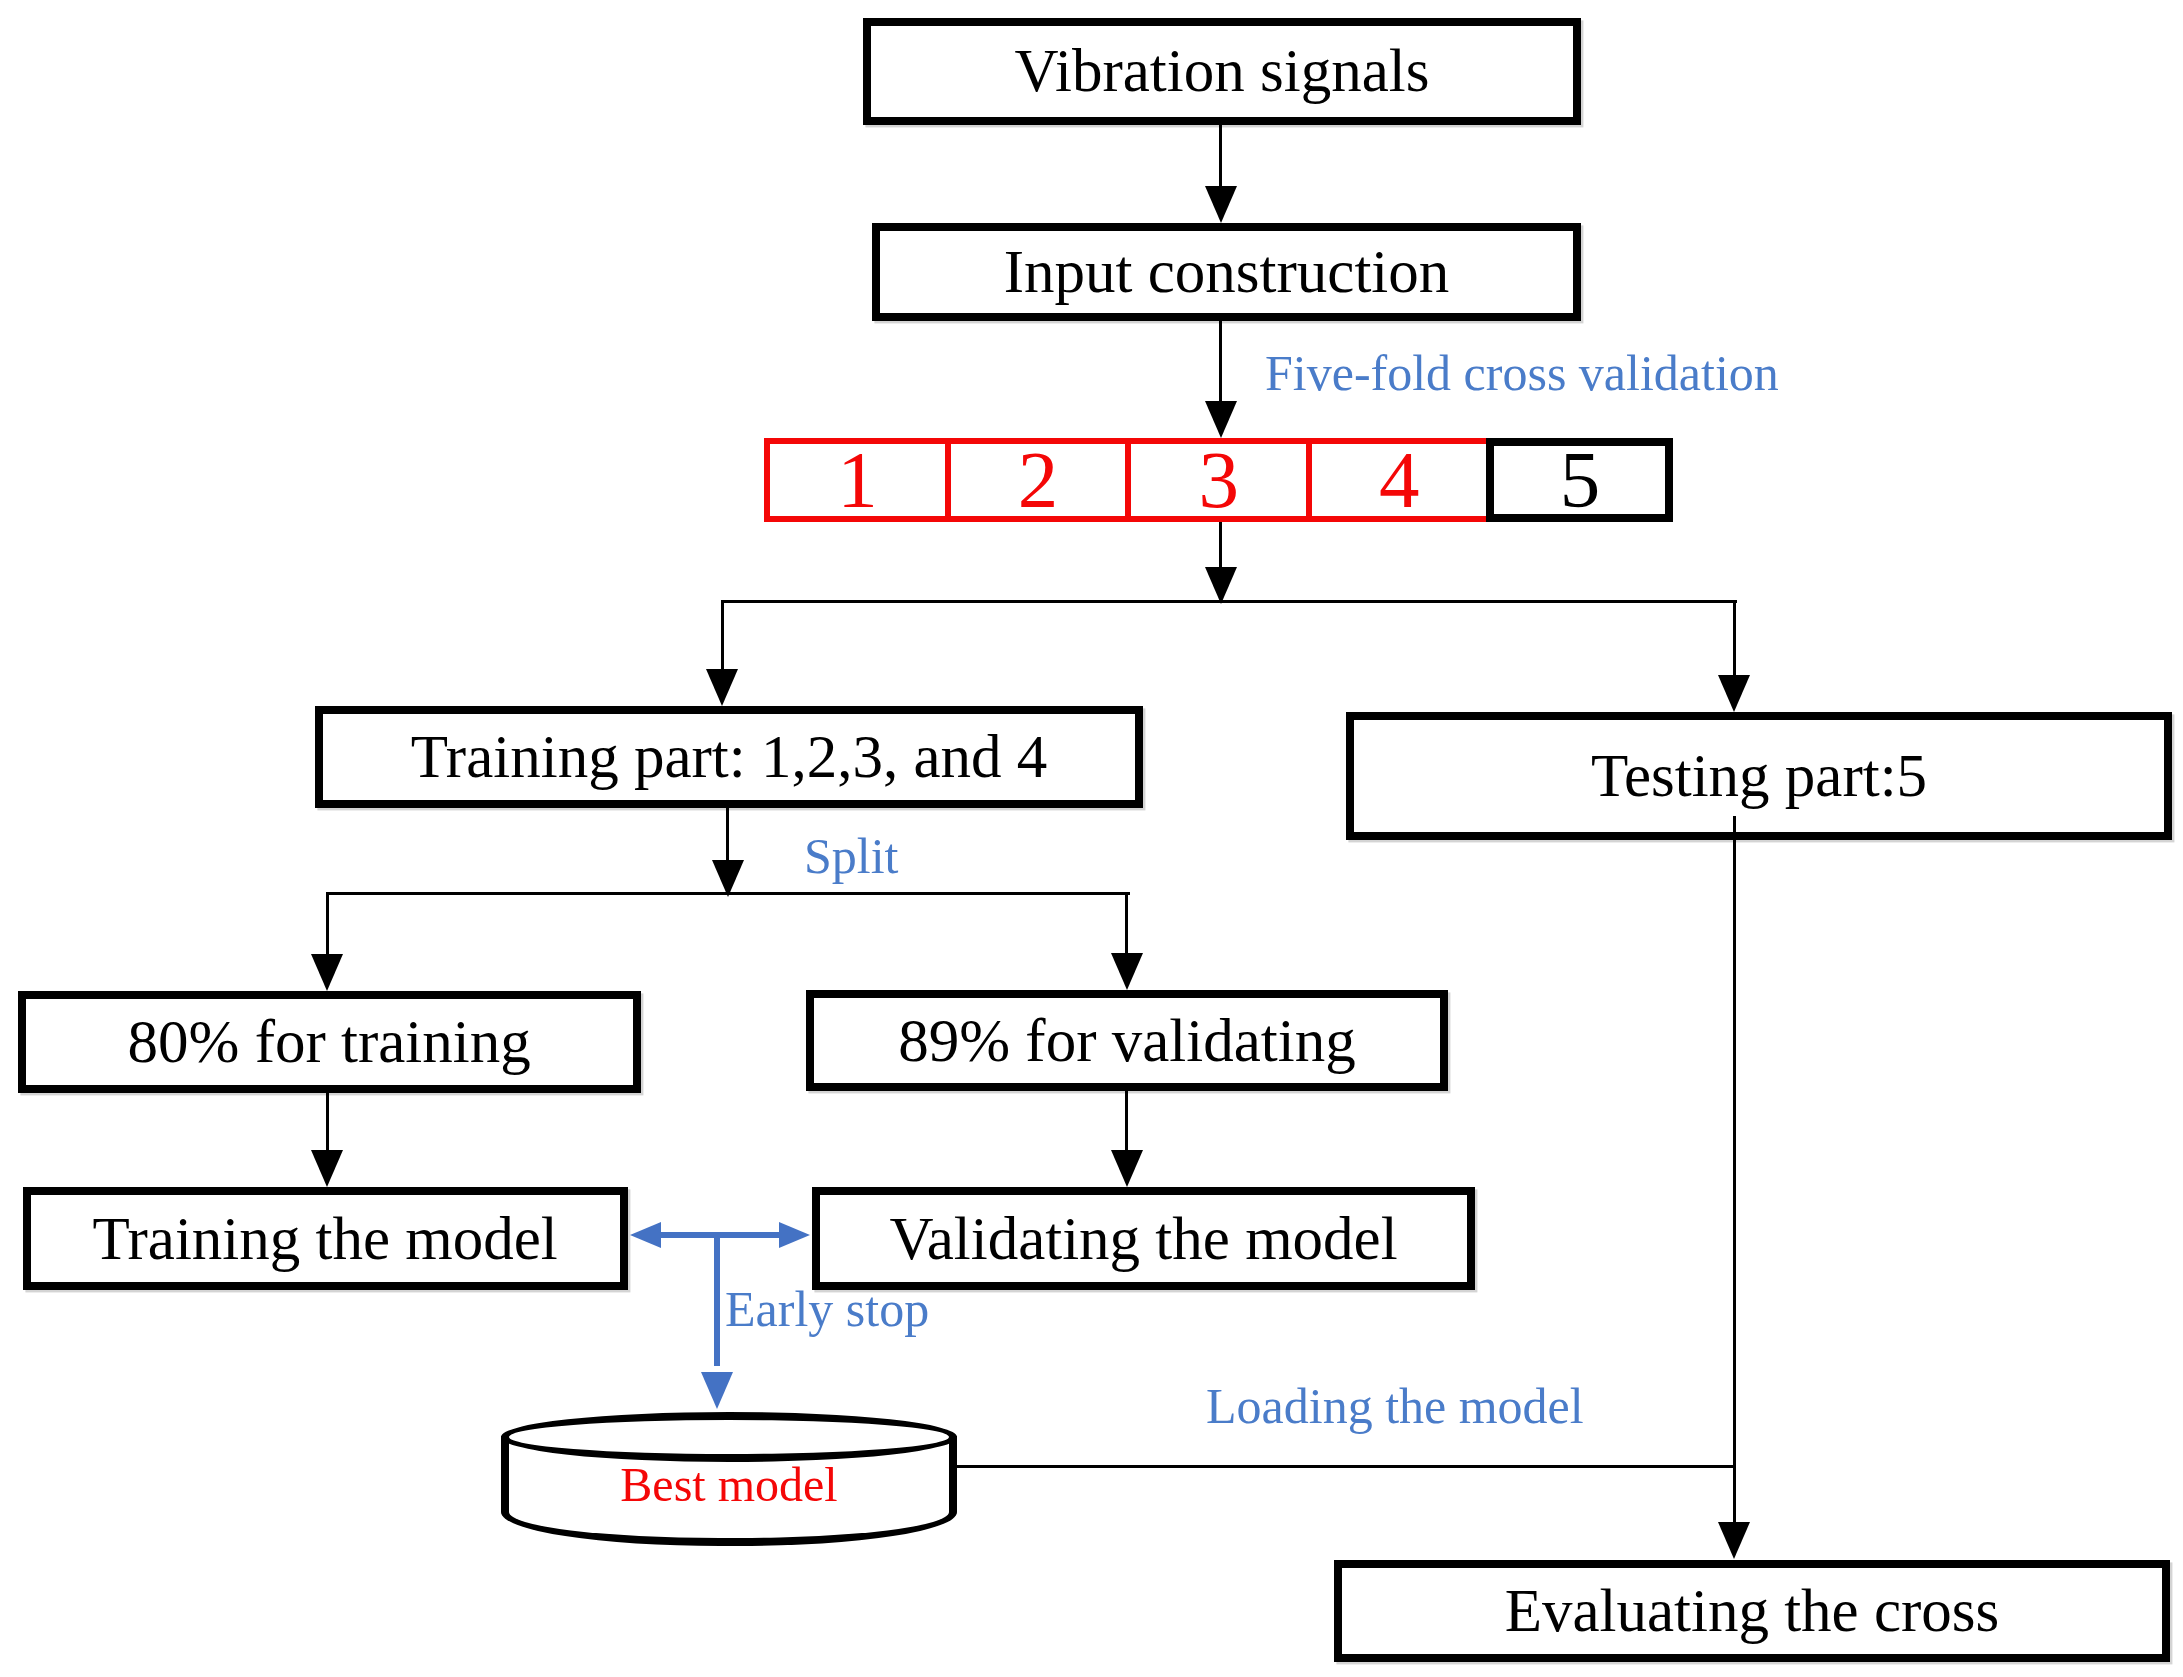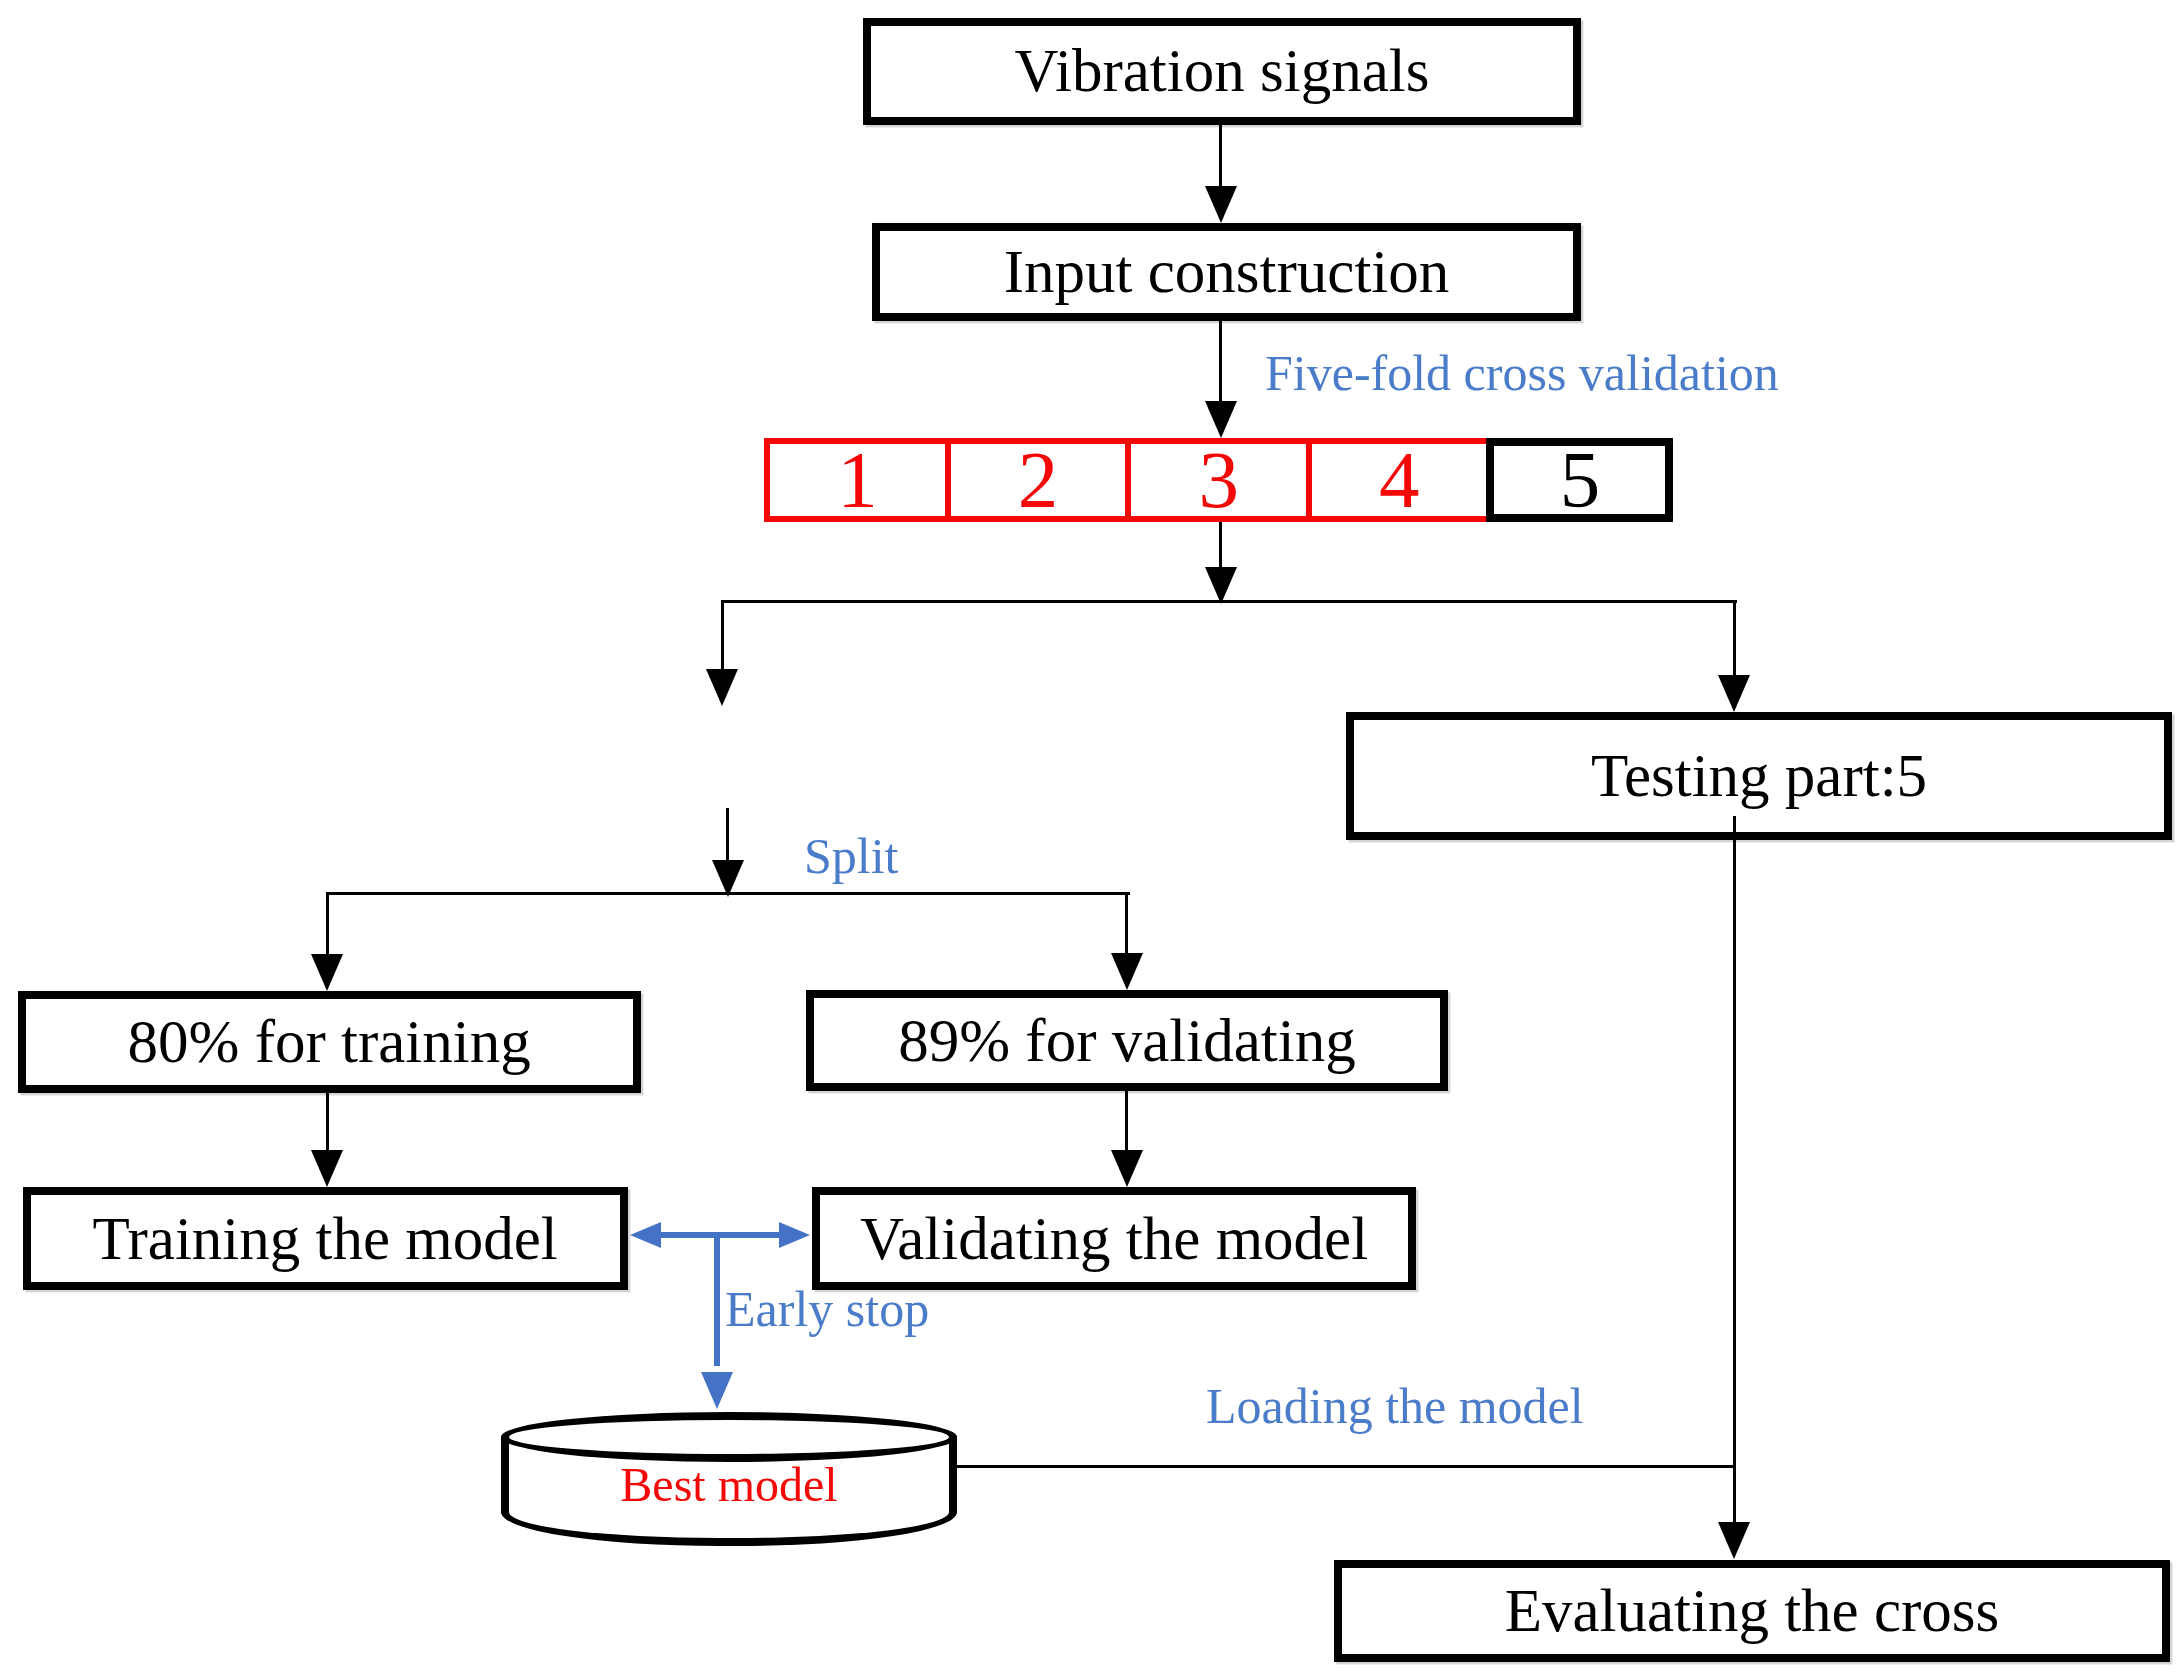--- a/index.html
+++ b/index.html
@@ -98,20 +98,21 @@
   <div class="vline" style="left:1219px;top:522px;height:45px"></div>
   <div class="ah down" style="left:1205px;top:567px"></div>
   <div class="hline" style="left:722px;top:600px;width:1015px"></div>
 
   <div class="vline" style="left:721px;top:600px;height:71px"></div>
   <div class="ah down" style="left:706px;top:669px"></div>
 
   <div class="vline" style="left:1733px;top:600px;height:77px"></div>
   <div class="ah down" style="left:1718px;top:675px"></div>
 
+  <div class="node" style="left:315px;top:706px;width:828px;height:102px">Training part: 1,2,3, and 4</div>
 
   <div class="node" style="left:1346px;top:712px;width:826px;height:128px">Testing part:5</div>
 
   <div class="vline" style="left:726px;top:808px;height:53px"></div>
   <div class="ah down" style="left:712px;top:860px"></div>
   <div class="blue-label" style="left:804px;top:830px">Split</div>
   <div class="hline" style="left:327px;top:892px;width:803px"></div>
 
   <div class="vline" style="left:326px;top:892px;height:63px"></div>
   <div class="ah down" style="left:311px;top:954px"></div>
@@ -124,21 +125,21 @@
   <div class="node" style="left:806px;top:990px;width:642px;height:101px">89% for validating</div>
 
   <div class="vline" style="left:326px;top:1093px;height:58px"></div>
   <div class="ah down" style="left:311px;top:1150px"></div>
 
   <div class="vline" style="left:1125px;top:1090px;height:60px"></div>
   <div class="ah down" style="left:1111px;top:1150px"></div>
 
   <div class="node" style="left:22.6px;top:1187px;width:605px;height:103px">Training the model</div>
 
-  <div class="node" style="left:812px;top:1187px;width:604px;height:103px">Validating the model</div>
+  <div class="node" style="left:812px;top:1187px;width:663px;height:103px">Validating the model</div>
 
   <div class="hline blue" style="left:659px;top:1232px;width:121px"></div>
   <div class="ah hleft" style="left:630px;top:1222px"></div>
   <div class="ah hright" style="left:779px;top:1222px"></div>
 
   <div class="vline blue" style="left:714px;top:1235px;height:131px"></div>
   <div class="ah down blue" style="left:701px;top:1372px"></div>
   <div class="blue-label" style="left:725px;top:1283px">Early stop</div>
 
   <div class="cylinder">

